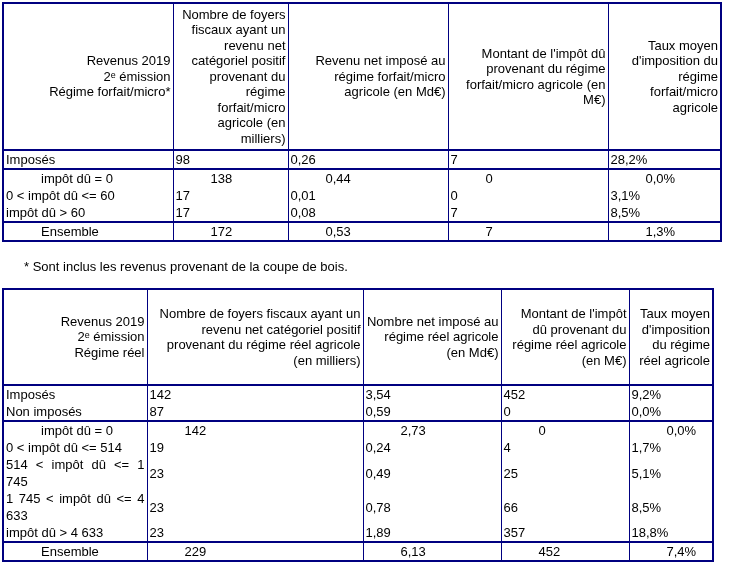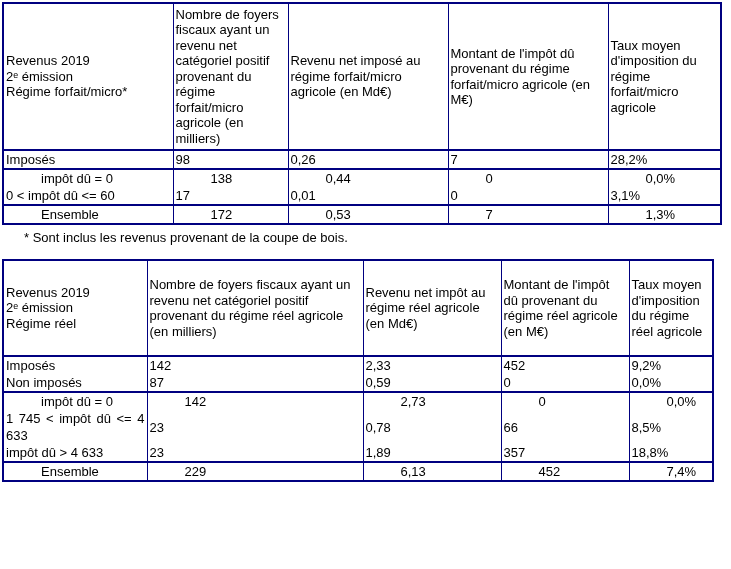--- a/index.html
+++ b/index.html
@@ -25,40 +25,40 @@
   th, td {
     border-left: 1px solid #000080;
     overflow: hidden;
     padding: 0 2px;
   }
   th:first-child, td:first-child { border-left: none; }
 
   thead th {
     border-bottom: 2px solid #000080;
     font-weight: normal;
-    text-align: left;
+    text-align: right;
     vertical-align: middle;
     line-height: 15.5px;
     padding: 2px;
   }
   .t1 thead th { height: 147px; }
   .t2 thead th { height: 96px; }
   .title { white-space: pre-line; margin-top: 35px; }
 
   tbody td {
     vertical-align: middle;
     height: 17px;
     line-height: 17px;
   }
   tr.gs td { border-top: 2px solid #000080; padding-left: 37px; }
   tr.tall td { height: 18px; margin-left: 31px; }
   .t2 td.lbl { text-align: justify; }
 
   .footnote {
-    margin: 4px 0 13px 22px;
+    margin: 16px 0 13px 22px;
     line-height: 17px;
   }
 </style>
 </head>
 <body>
 
 <div class="page">
 
   <table class="t1">
     <colgroup>
@@ -94,20 +94,27 @@
         <td>0</td>
         <td>0,0%</td>
       </tr>
       <tr>
         <td class="lbl">0 &lt; impôt dû &lt;= 60</td>
         <td>17</td>
         <td>0,01</td>
         <td>0</td>
         <td>3,1%</td>
       </tr>
+      <tr>
+        <td class="lbl">impôt dû &gt; 60</td>
+        <td>17</td>
+        <td>0,08</td>
+        <td>7</td>
+        <td>8,5%</td>
+      </tr>
       <tr class="gs tall">
         <td class="lbl">Ensemble</td>
         <td>172</td>
         <td>0,53</td>
         <td>7</td>
         <td>1,3%</td>
       </tr>
     </tbody>
   </table>
 
@@ -120,46 +127,60 @@
         <col style="width:138px">
         <col style="width:128px">
         <col style="width:84px">
     </colgroup>
     <thead>
       <tr>
         <th class="title">Revenus 2019
 2ᵉ émission
 Régime réel</th>
         <th>Nombre de foyers fiscaux ayant un revenu net catégoriel positif provenant du régime réel agricole (en milliers)</th>
-        <th>Revenu net impôt au régime réel agricole (en Md€)</th>
+        <th>Nombre net imposé au régime réel agricole (en Md€)</th>
         <th>Montant de l'impôt dû provenant du régime réel agricole (en M€)</th>
         <th>Taux moyen d'imposition du régime réel agricole</th>
       </tr>
     </thead>
     <tbody>
       <tr class="tall">
         <td class="lbl">Imposés</td>
         <td>142</td>
-        <td>2,33</td>
+        <td>3,54</td>
         <td>452</td>
         <td>9,2%</td>
       </tr>
       <tr class="tall">
         <td class="lbl">Non imposés</td>
         <td>87</td>
         <td>0,59</td>
         <td>0</td>
         <td>0,0%</td>
       </tr>
       <tr class="gs">
         <td class="lbl">impôt dû = 0</td>
         <td>142</td>
         <td>2,73</td>
         <td>0</td>
         <td>0,0%</td>
+      </tr>
+      <tr>
+        <td class="lbl">0 &lt; impôt dû &lt;= 514</td>
+        <td>19</td>
+        <td>0,24</td>
+        <td>4</td>
+        <td>1,7%</td>
+      </tr>
+      <tr>
+        <td class="lbl">514 &lt; impôt dû &lt;= 1 745</td>
+        <td>23</td>
+        <td>0,49</td>
+        <td>25</td>
+        <td>5,1%</td>
       </tr>
       <tr>
         <td class="lbl">1 745 &lt; impôt dû &lt;= 4 633</td>
         <td>23</td>
         <td>0,78</td>
         <td>66</td>
         <td>8,5%</td>
       </tr>
       <tr>
         <td class="lbl">impôt dû &gt; 4 633</td>

